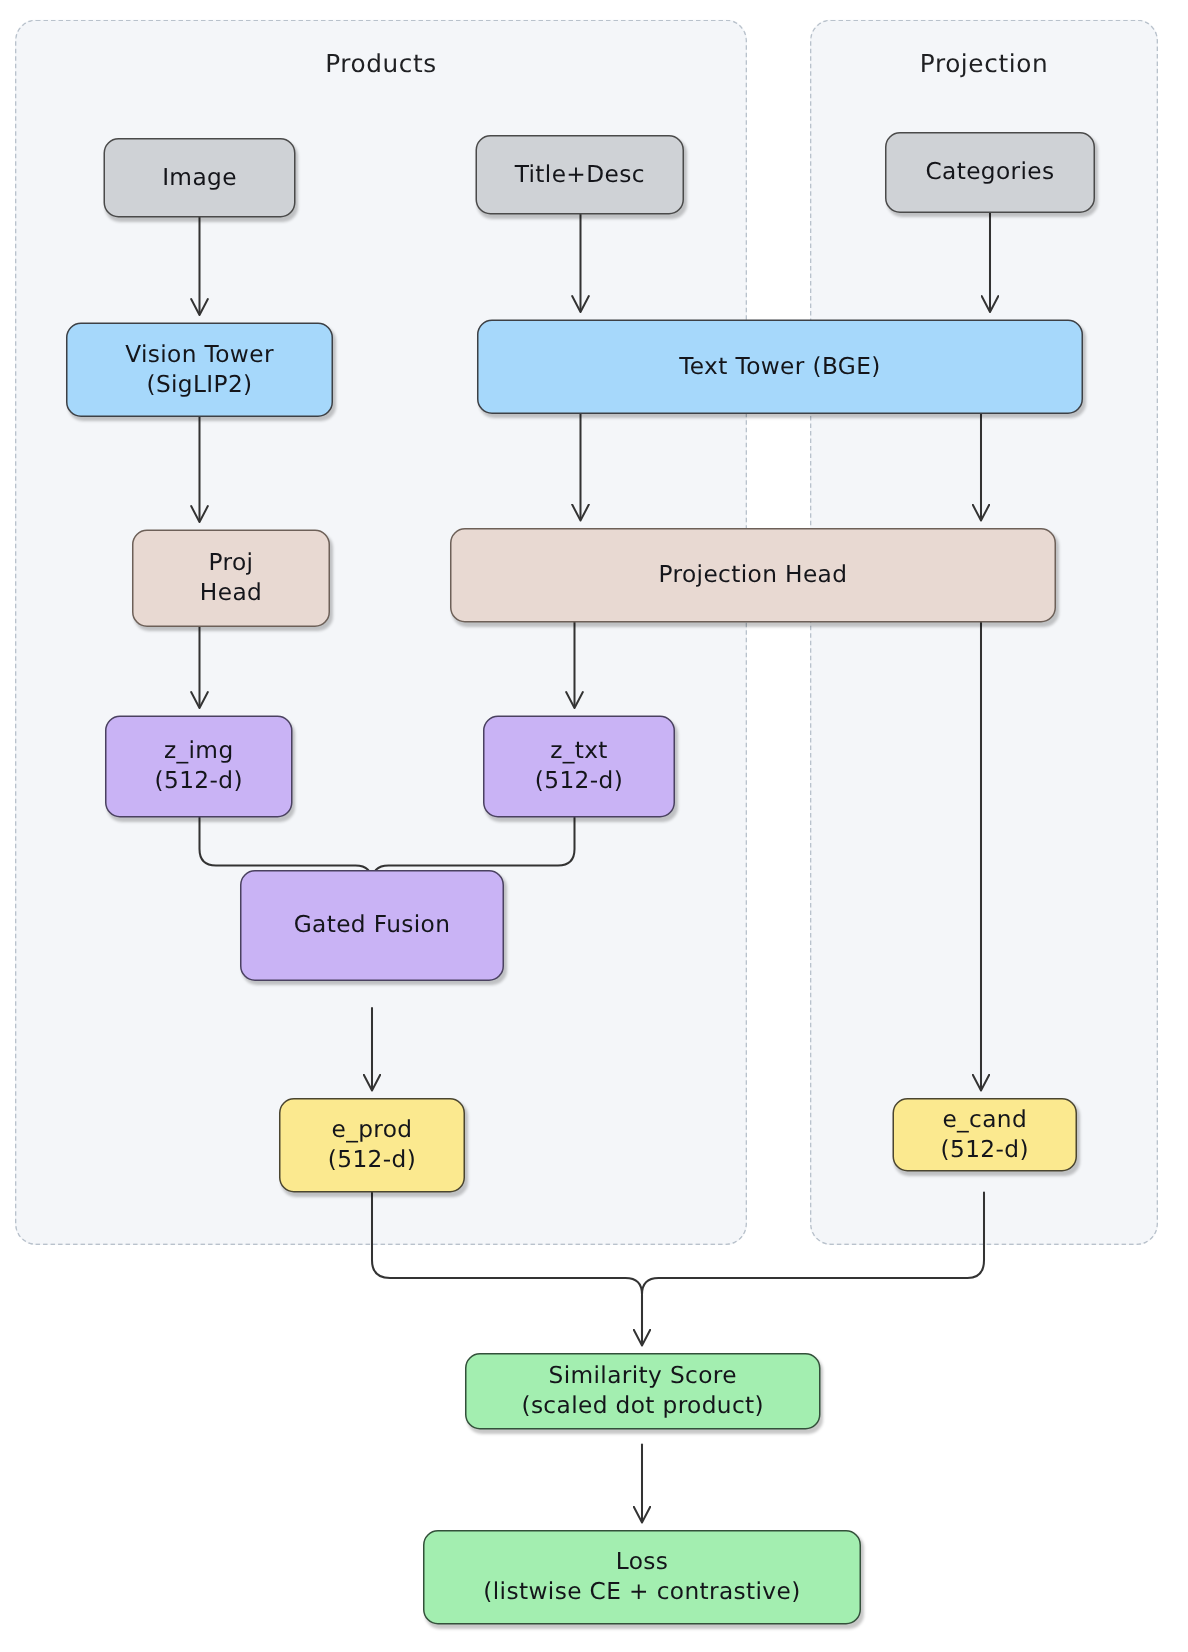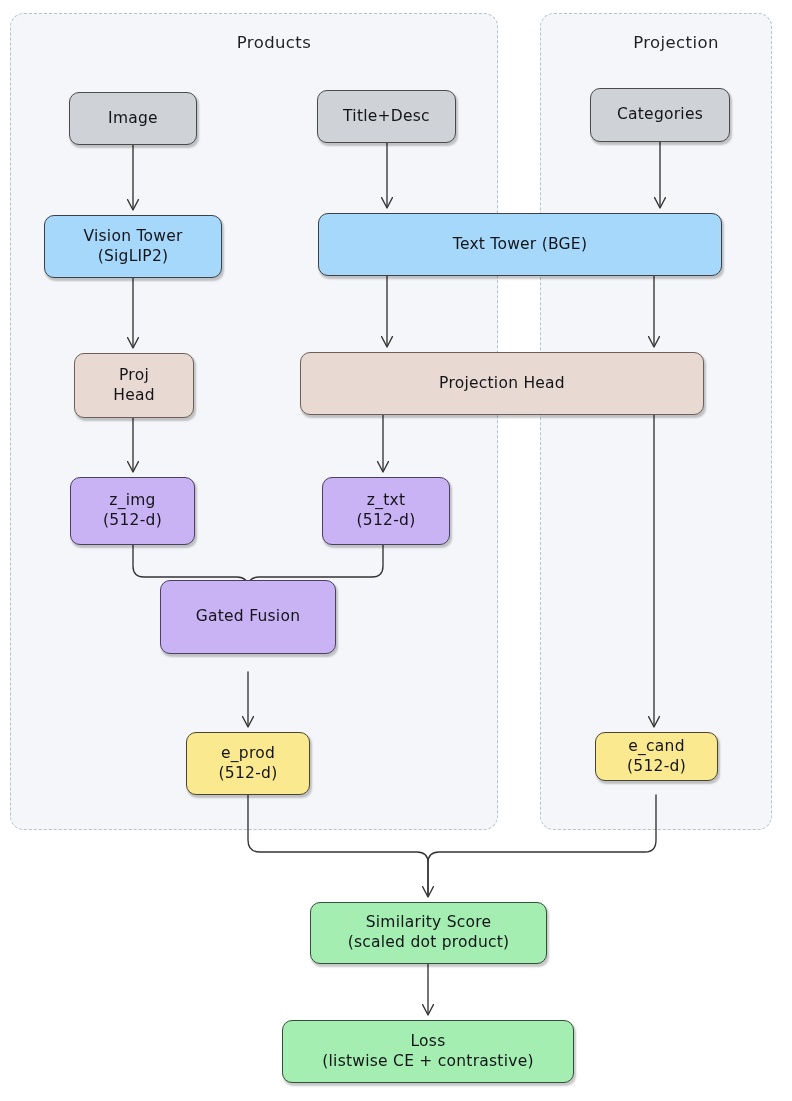--- a/index.html
+++ b/index.html
@@ -32,21 +32,20 @@
     border-radius: 14px;
     box-sizing: border-box;
   }
   .cluster-label {
     position: absolute;
     text-align: center;
     font-size: 16.5px;
     color: #1f2023;
     letter-spacing: 0.4px;
     white-space: nowrap;
-    padding-left: 20px;
   }
   .node {
     position: absolute;
     box-sizing: border-box;
     border-radius: 10px;
     border: 1.3px solid #3b3b3b;
     display: flex;
     align-items: center;
     justify-content: center;
     text-align: center;
@@ -141,21 +140,21 @@
       <span class="l2">(SigLIP2)</span>
     </span>
   </div>
 
   <div class="node n-blue" style="left:318px; top:213px; width:404px; height:63px;">
     <span class="lines">
       <span>Text Tower (BGE)</span>
     </span>
   </div>
 
-  <div class="node n-tan" style="left:74px; top:353px; width:120px; height:65px;">
+  <div class="node n-tan" style="left:88px; top:353px; width:132px; height:65px;">
     <span class="lines">
       <span class="l1">Proj</span>
       <span class="l2">Head</span>
     </span>
   </div>
 
   <div class="node n-tan" style="left:300px; top:352px; width:404px; height:63px;">
     <span class="lines">
       <span>Projection Head</span>
     </span>
@@ -188,21 +187,21 @@
     </span>
   </div>
 
   <div class="node n-yellow" style="left:595px; top:732px; width:123px; height:49px;">
     <span class="lines">
       <span class="l1">e_cand</span>
       <span class="l2">(512-d)</span>
     </span>
   </div>
 
-  <div class="node n-green" style="left:310px; top:902px; width:237px; height:62px;">
+  <div class="node n-green" style="left:310px; top:902px; width:237px; height:51px;">
     <span class="lines">
       <span class="l1">Similarity Score</span>
       <span class="l2">(scaled dot product)</span>
     </span>
   </div>
 
   <div class="node n-green" style="left:282px; top:1020px; width:292px; height:63px;">
     <span class="lines">
       <span class="l1">Loss</span>
       <span class="l2">(listwise CE + contrastive)</span>

